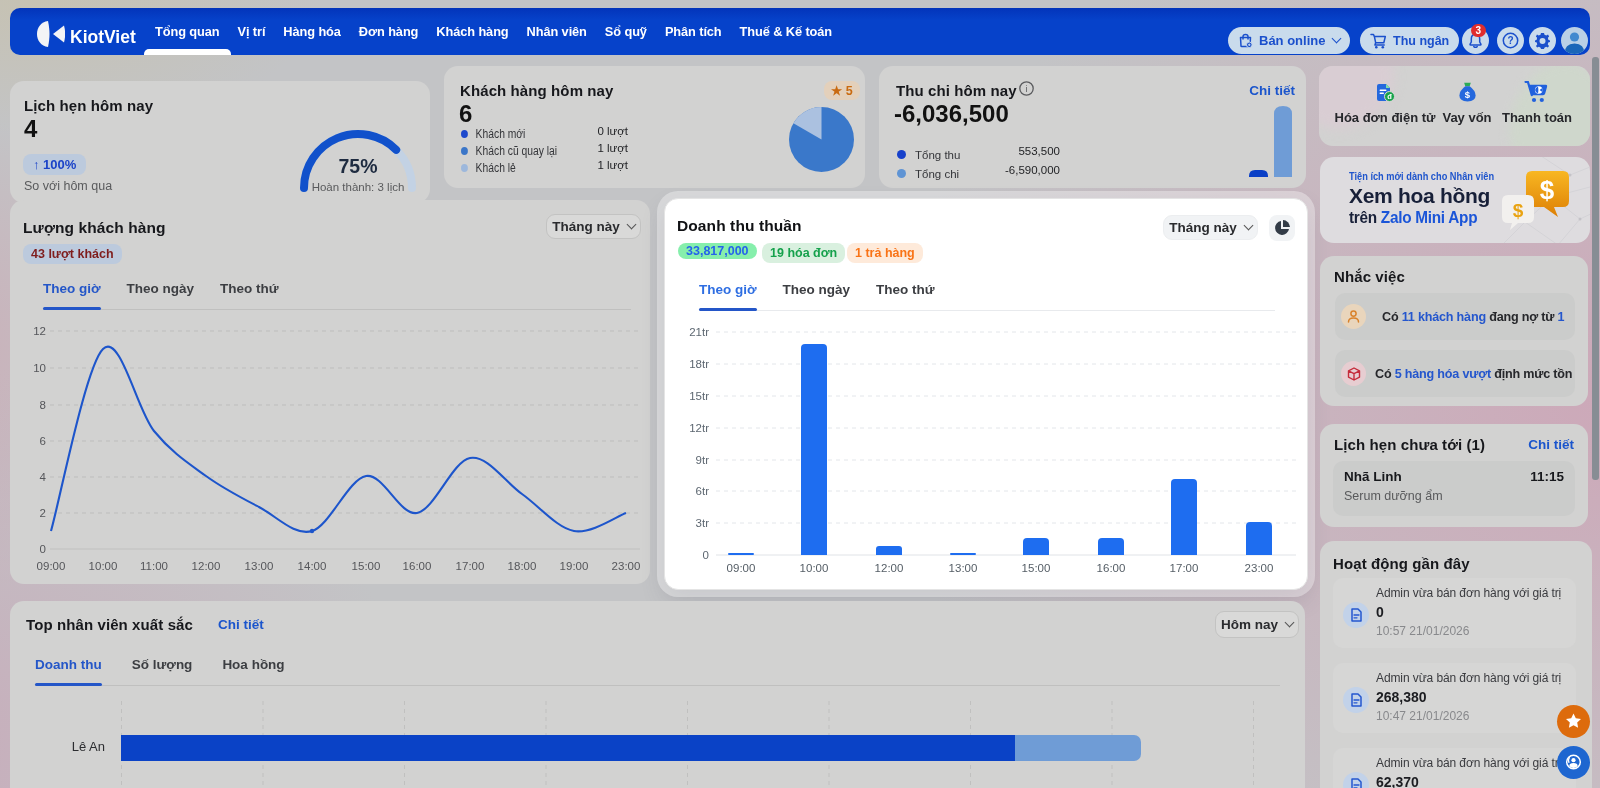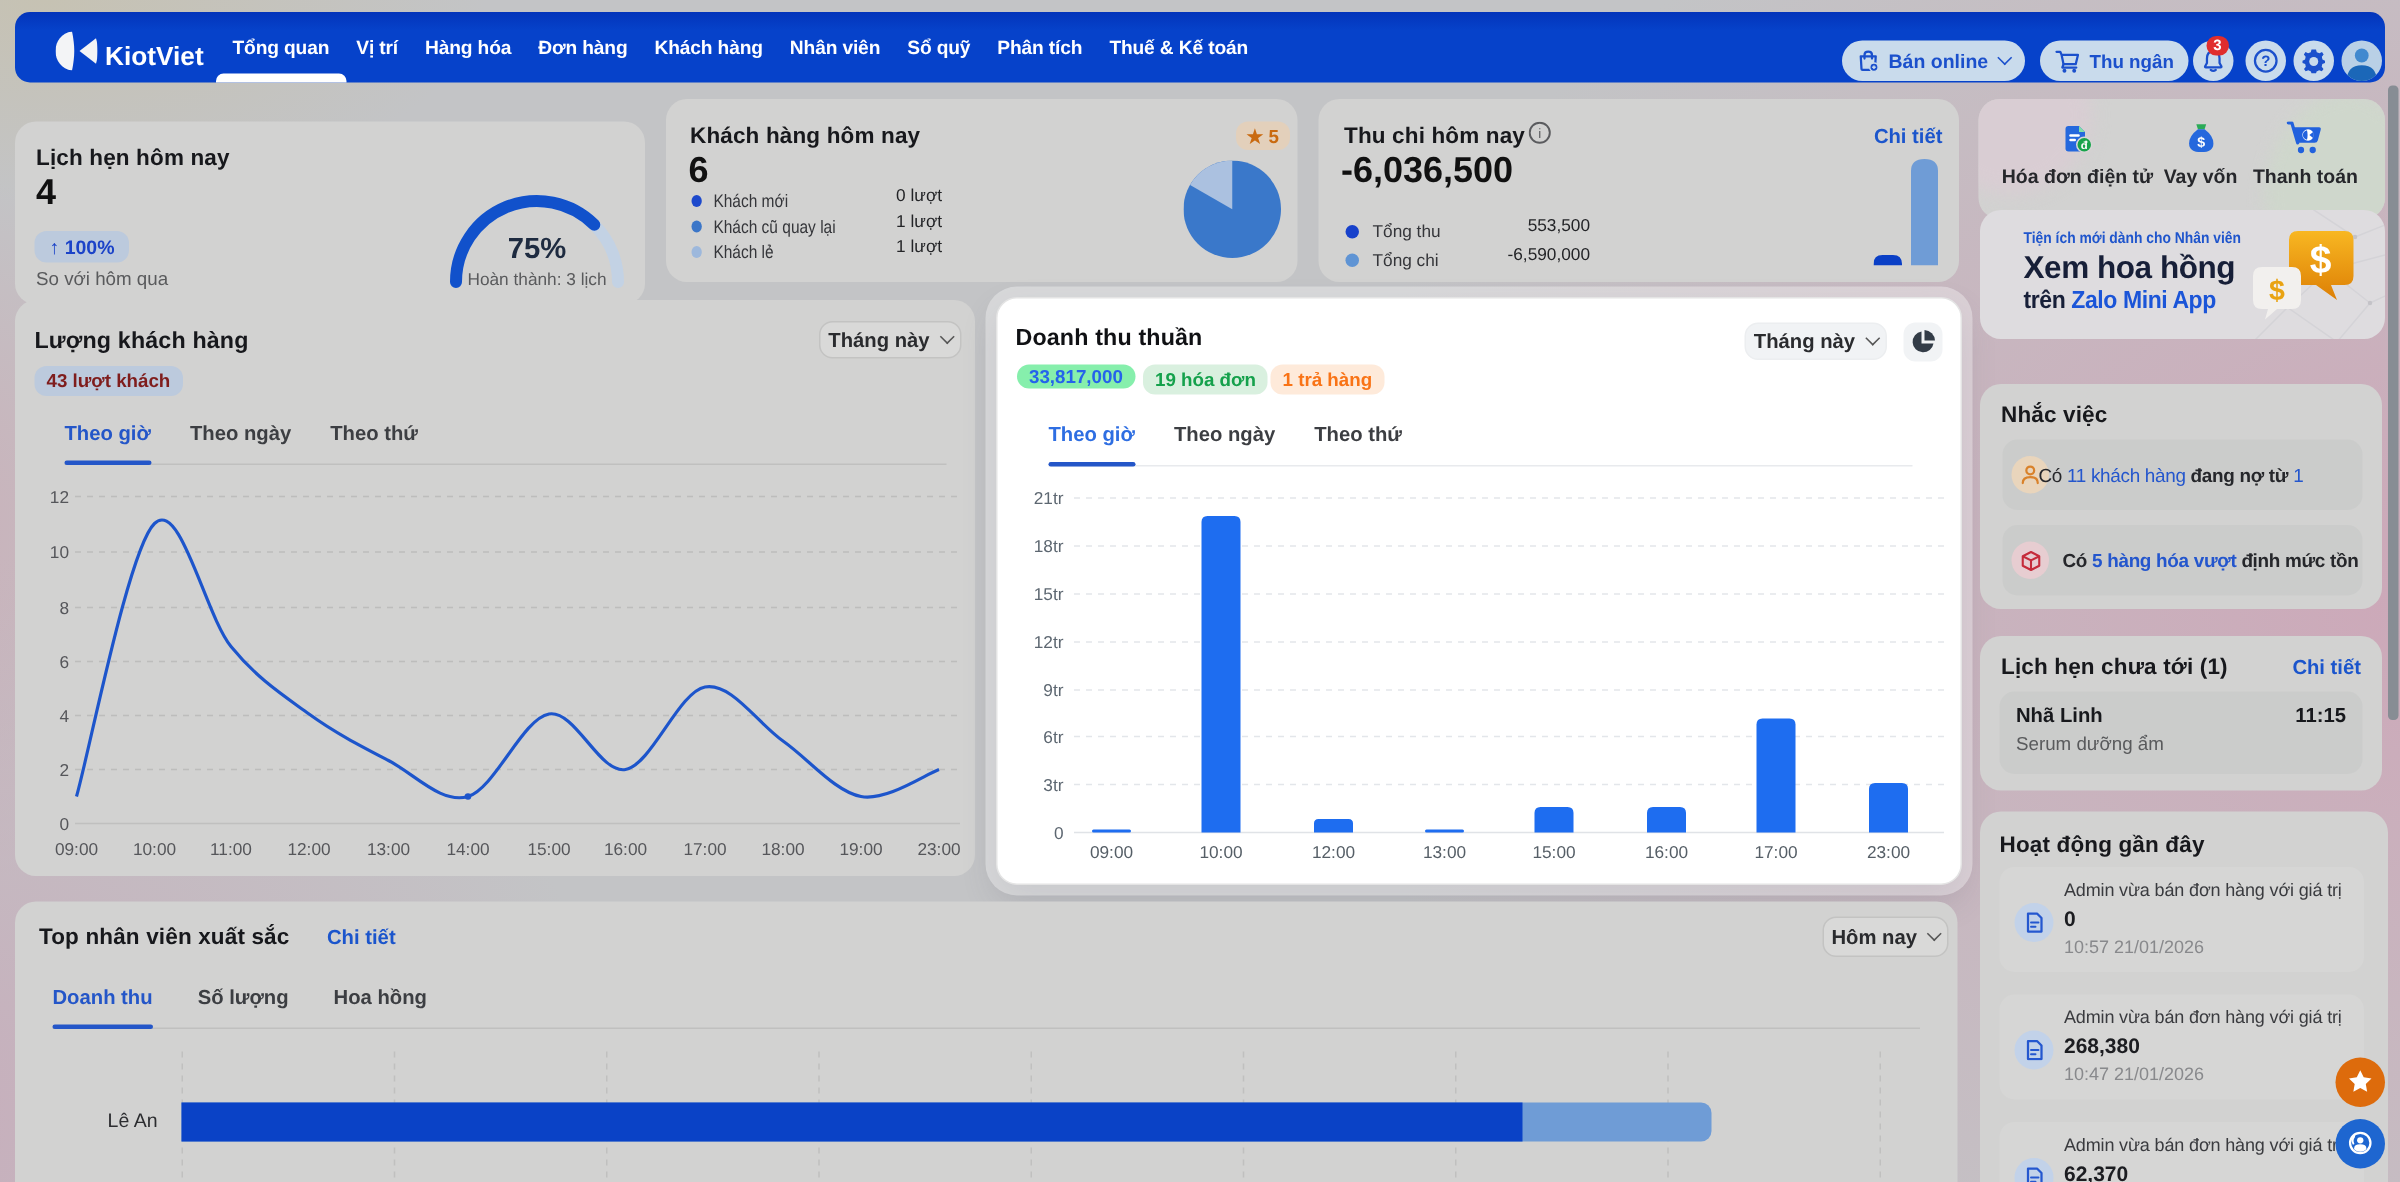--- a/index.html
+++ b/index.html
@@ -314,21 +314,21 @@
   <path d="M1.6 0.9 L3.9 0.9 L7.8 14.2" fill="none" stroke="#2161dd" stroke-width="2.2" stroke-linecap="round" stroke-linejoin="round"></path>
   <circle cx="10" cy="19" r="2.1" fill="#2161dd"></circle>
   <circle cx="17.8" cy="19" r="2.1" fill="#2161dd"></circle>
   <circle cx="14.7" cy="9" r="3.8" fill="#fff"></circle>
   <path d="M14 5.8 C12.3 6.2 11.2 7.5 11.2 9 C11.2 10.5 12.3 11.8 14 12.2 C14.25 11.2 14.37 10.1 14.37 9 C14.37 7.9 14.25 6.8 14 5.8 Z" fill="#2161dd"></path>
   <path d="M15.6 9 L18.3 6.9 C18.65 8.2 18.65 9.8 18.3 11.1 Z" fill="#2161dd"></path>
  </svg>
  <div class="abs" style="left:182px;top:44px;width:72px;text-align:center;font-size:13px;font-weight:700;color:#26272b;">Thanh toán</div>
 </div>
 
-<div class="card" style="left:1320px;top:140px;width:270px;height:86px;background:#dedcdf;overflow:hidden;">
+<div class="card" style="left:1320px;top:157px;width:270px;height:86px;background:#dedcdf;overflow:hidden;">
  <svg class="abs" style="left:120px;top:0;" width="150" height="86" viewBox="0 0 150 86">
   <g stroke="#d4d3d7" stroke-width="1" fill="none">
    <path d="M95 -5 L130 18 L112 40 L140 62 L118 88"></path>
    <path d="M130 18 L155 8 M112 40 L150 30 M140 62 L155 55"></path>
    <path d="M60 90 L85 65 L118 88 M85 65 L112 40"></path>
    <circle cx="130" cy="18" r="1.5" fill="#c4c3c8" stroke="none"></circle>
    <circle cx="112" cy="40" r="1.5" fill="#c4c3c8" stroke="none"></circle>
    <circle cx="140" cy="62" r="1.5" fill="#c4c3c8" stroke="none"></circle>
   </g>
  </svg>
@@ -352,21 +352,21 @@
 <div class="card" style="left:1320px;top:256px;width:268px;height:150px;">
  <div class="abs ttl" style="left:14px;top:12px;">Nhắc việc</div>
  <div class="srow" style="left:15px;top:37px;width:240px;height:47px;"></div>
  <div class="srow" style="left:15px;top:94px;width:240px;height:47px;"></div>
  <div class="icirc" style="left:21px;top:48px;width:25px;height:25px;background:#e9d5bc;">
   <svg width="15" height="15" viewBox="0 0 15 15">
         <circle cx="7.5" cy="4.6" r="2.6" fill="none" stroke="#d9822b" stroke-width="1.5"></circle>
         <path d="M2.5 13 Q2.5 9 7.5 9 Q12.5 9 12.5 13" fill="none" stroke="#d9822b" stroke-width="1.5" stroke-linecap="round"></path>
       </svg>
  </div>
- <div class="abs" style="left:39px;top:54px;font-size:12.6px;font-weight:400;color:#26272b;white-space:nowrap;letter-spacing:-0.2px;">Có <span style="color:#2456cd;">11 khách hàng</span> <b>đang nợ từ</b> <span style="color:#2456cd;">1</span></div>
+ <div class="abs" style="left:62px;top:54px;font-size:12.6px;font-weight:700;color:#26272b;white-space:nowrap;letter-spacing:-0.2px;">Có <span style="color:#2456cd;">11 khách hàng</span> <b>đang nợ từ</b> <span style="color:#2456cd;">1</span></div>
  <div class="icirc" style="left:21px;top:105px;width:25px;height:25px;background:#e7cdd1;">
   <svg width="14" height="14" viewBox="0 0 14 14">
         <path d="M7 1 L12.5 3.8 L12.5 10.2 L7 13 L1.5 10.2 L1.5 3.8 Z M1.5 3.8 L7 6.6 L12.5 3.8 M7 6.6 L7 13" fill="none" stroke="#c52b3a" stroke-width="1.4" stroke-linejoin="round"></path>
       </svg>
  </div>
  <div class="abs" style="left:55px;top:111px;font-size:12.6px;font-weight:600;color:#26272b;white-space:nowrap;letter-spacing:-0.2px;">Có <span style="color:#2456cd;">5 hàng hóa vượt</span> <b>định mức tồn</b></div>
 </div>
 
 <div class="card" style="left:1320px;top:424px;width:268px;height:103px;">
  <div class="abs ttl" style="left:14px;top:12px;">Lịch hẹn chưa tới (1)</div>

